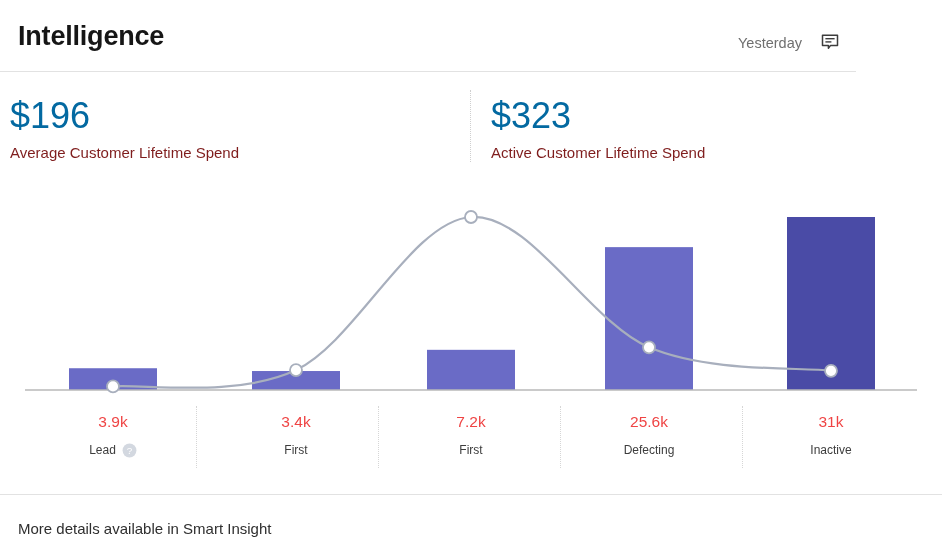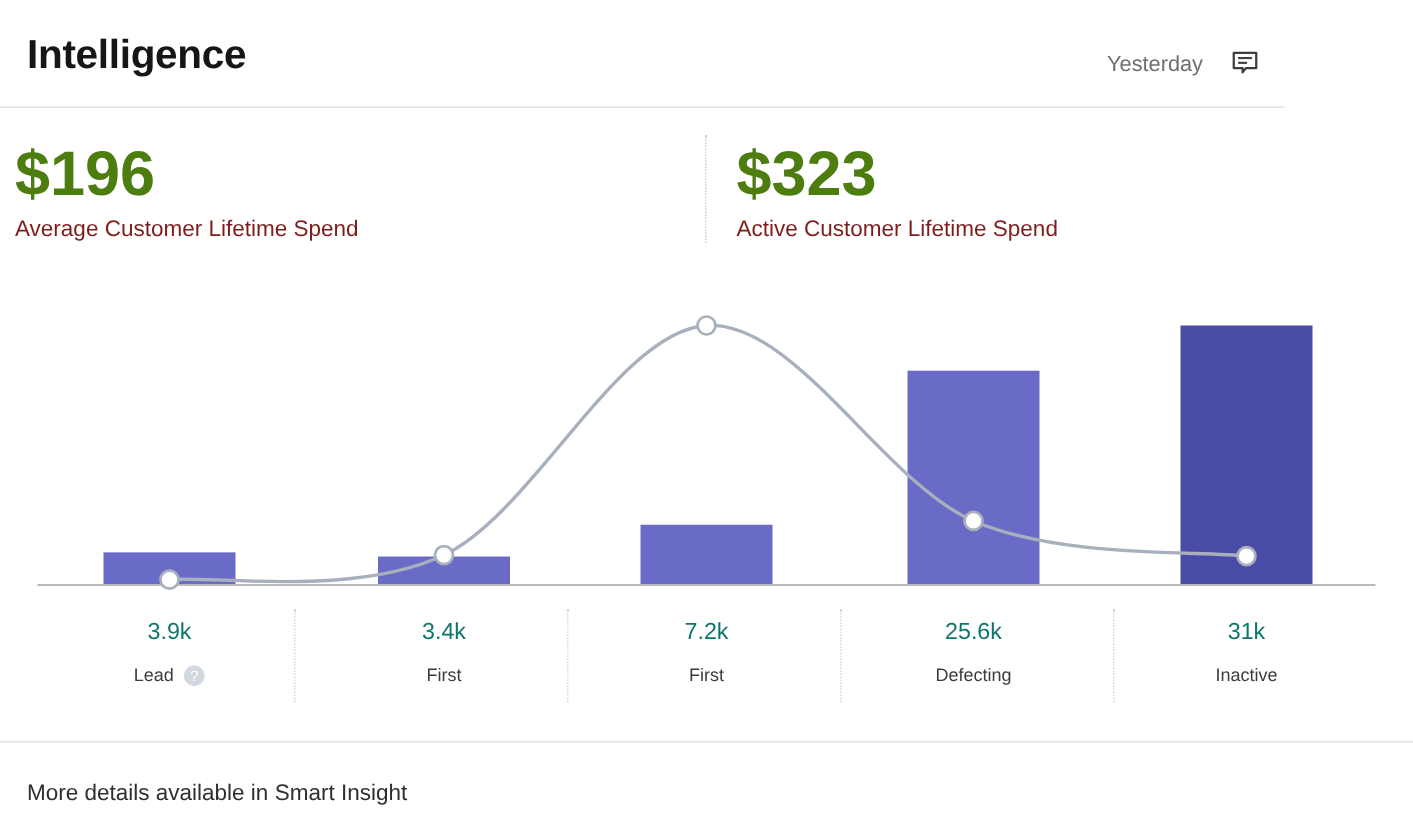--- a/index.html
+++ b/index.html
@@ -69,23 +69,23 @@
     width: 942px;
     height: 118px;
   }
   .kpi {
     position: absolute;
     top: 20px;
   }
   .kpi-1 { left: 10px; }
   .kpi-2 { left: 491px; }
   .kpi-value {
-    font-size: 42px;
-    font-weight: 700;
-    color: #4d7c0f;
+    font-size: 36px;
+    font-weight: 400;
+    color: #0369a1;
     line-height: 48px;
     letter-spacing: 0px;
   }
   .kpi-label {
     font-size: 15px;
     color: #7f1d1d;
     line-height: 22px;
     margin-top: 2px;
   }
   .kpi-divider {
@@ -116,21 +116,21 @@
     height: 86px;
   }
   .label-cell {
     position: absolute;
     top: 8px;
     width: 176px;
     text-align: center;
   }
   .label-value {
     font-size: 15.5px;
-    color: #0f766e;
+    color: #ef4444;
     line-height: 24px;
   }
   .label-name-wrap {
     margin-top: 6px;
     display: flex;
     align-items: center;
     justify-content: center;
     gap: 6px;
   }
   .label-name {

